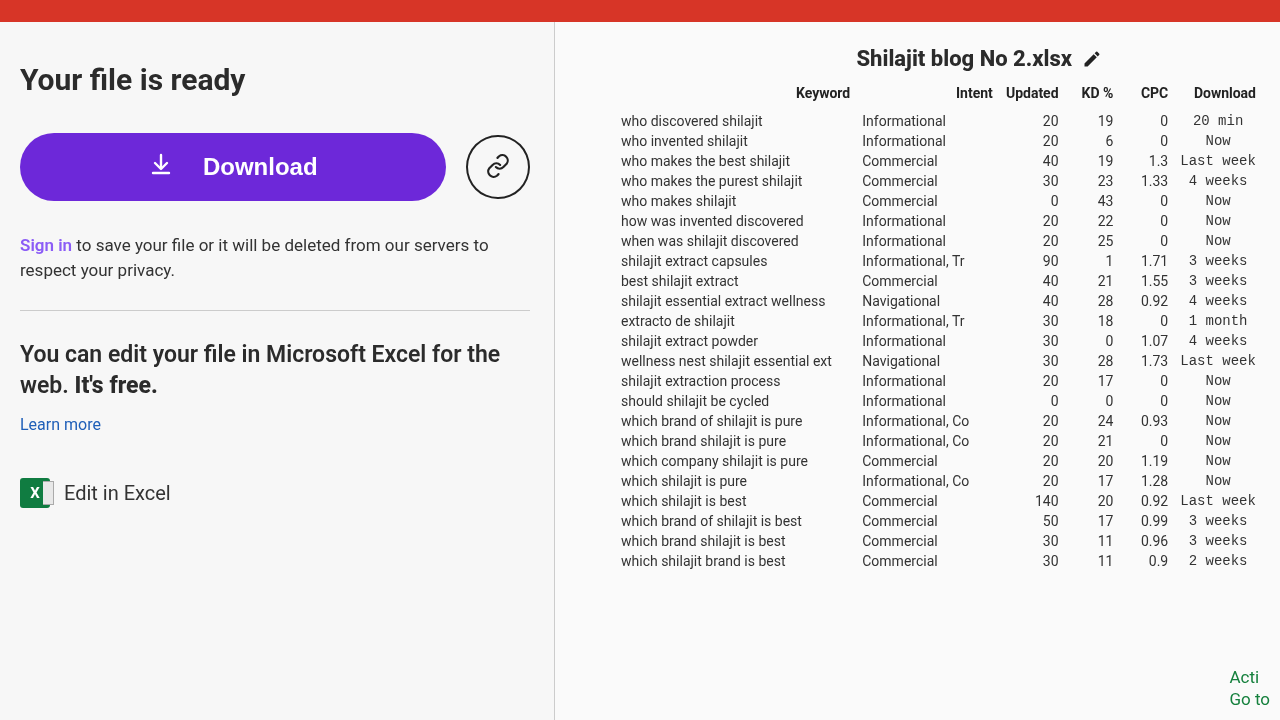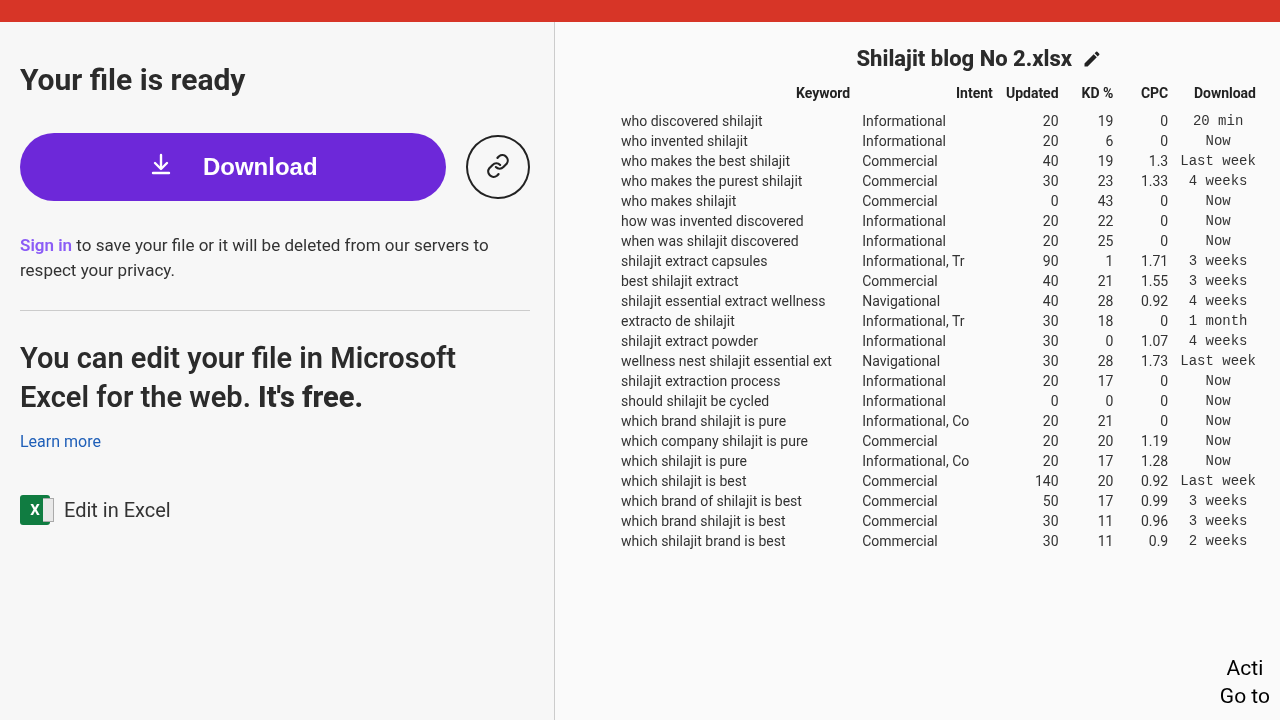--- a/index.html
+++ b/index.html
@@ -10,41 +10,41 @@
   .right-pane { flex: 1; padding: 24px 18px 24px 60px; background: #fafafa; position: relative; }
   .heading { font-size: 30px; font-weight: 700; color: #2b2b2b; margin-bottom: 36px; }
   .action-row { display: flex; align-items: center; gap: 20px; margin-bottom: 32px; }
   .download-btn { display: flex; align-items: center; justify-content: center; gap: 30px; background: #6d28d9; color: #fff; border: none; border-radius: 34px; height: 68px; width: 430px; font-size: 24px; font-weight: 600; cursor: pointer; }
   .download-btn svg { width: 24px; height: 24px; }
   .link-circle { width: 64px; height: 64px; border: 2px solid #222; border-radius: 50%; display: flex; align-items: center; justify-content: center; cursor: pointer; background: transparent; }
   .link-circle svg { width: 26px; height: 26px; }
   .signin-text { font-size: 17px; color: #333; line-height: 1.45; max-width: 500px; }
   .signin-link { color: #8b5cf6; font-weight: 600; cursor: pointer; }
   .divider { border: none; border-top: 1px solid #ccc; margin: 28px 0 28px 0; }
-  .edit-promo { font-size: 29px; font-weight: 600; color: #2b2b2b; line-height: 1.35; max-width: 500px; margin-bottom: 14px; }
+  .edit-promo { font-size: 23px; font-weight: 600; color: #2b2b2b; line-height: 1.35; max-width: 500px; margin-bottom: 14px; }
   .edit-promo .bold { font-weight: 800; }
   .learn-more { color: #1f5fb8; font-size: 16px; cursor: pointer; display: inline-block; margin-bottom: 44px; }
   .edit-excel-row { display: flex; align-items: center; gap: 14px; font-size: 20px; color: #333; cursor: pointer; }
   .excel-icon { width: 30px; height: 30px; background: #107c41; border-radius: 3px; display: flex; align-items: center; justify-content: center; color: #fff; font-weight: 700; font-size: 15px; position: relative; }
   .excel-icon::after { content: ""; position: absolute; right: -4px; top: 3px; bottom: 3px; width: 10px; background: #e8e8e8; border: 1px solid #aaa; border-left: none; }
   .file-title-row { display: flex; align-items: center; justify-content: flex-end; gap: 10px; margin-bottom: 10px; padding-right: 160px; }
   .file-title { font-size: 22px; font-weight: 800; color: #2b2b2b; }
   .pencil-icon { width: 20px; height: 20px; cursor: pointer; }
   .table { width: 100%; border-collapse: collapse; font-size: 14px; color: #333; table-layout: fixed; }
   .table th { text-align: right; font-weight: 700; padding: 4px 6px 10px 6px; color: #222; }
   .table th.num, .table td.num { text-align: right; }
   .table td { padding: 2px 6px; white-space: nowrap; overflow: hidden; text-overflow: ellipsis; }
   .col-kw { width: 220px; }
   .col-intent { width: 130px; }
   .col-vol { width: 60px; }
   .col-kd { width: 50px; }
   .col-cpc { width: 50px; }
   .col-upd { width: 80px; text-align: left; }
   .table td.upd { text-align: center; font-family: Liberation Mono, monospace; }
-  .watermark { position: absolute; right: 10px; bottom: 10px; color: #000000; font-size: 21px; text-align: center; line-height: 1.3; }
+  .watermark { position: absolute; right: 10px; bottom: 10px; color: #15803d; font-size: 17px; text-align: left; line-height: 1.3; }
 </style>
 </head>
 <body>
 
 <div class="topbar"></div>
 
 <div class="content">
 
   <div class="left-pane">
     <h1 class="heading">Your file is ready</h1>
@@ -224,20 +224,28 @@
           </tr>
           <tr>
             <td class="col-kw">should shilajit be cycled</td>
             <td class="col-intent">Informational</td>
             <td class="col-vol num">0</td>
             <td class="col-kd num">0</td>
             <td class="col-cpc num">0</td>
             <td class="col-upd upd">Now</td>
           </tr>
           <tr>
+            <td class="col-kw">which brand of shilajit is pure</td>
+            <td class="col-intent">Informational, Co</td>
+            <td class="col-vol num">20</td>
+            <td class="col-kd num">24</td>
+            <td class="col-cpc num">0.93</td>
+            <td class="col-upd upd">Now</td>
+          </tr>
+          <tr>
             <td class="col-kw">which brand shilajit is pure</td>
             <td class="col-intent">Informational, Co</td>
             <td class="col-vol num">20</td>
             <td class="col-kd num">21</td>
             <td class="col-cpc num">0</td>
             <td class="col-upd upd">Now</td>
           </tr>
           <tr>
             <td class="col-kw">which company shilajit is pure</td>
             <td class="col-intent">Commercial</td>

